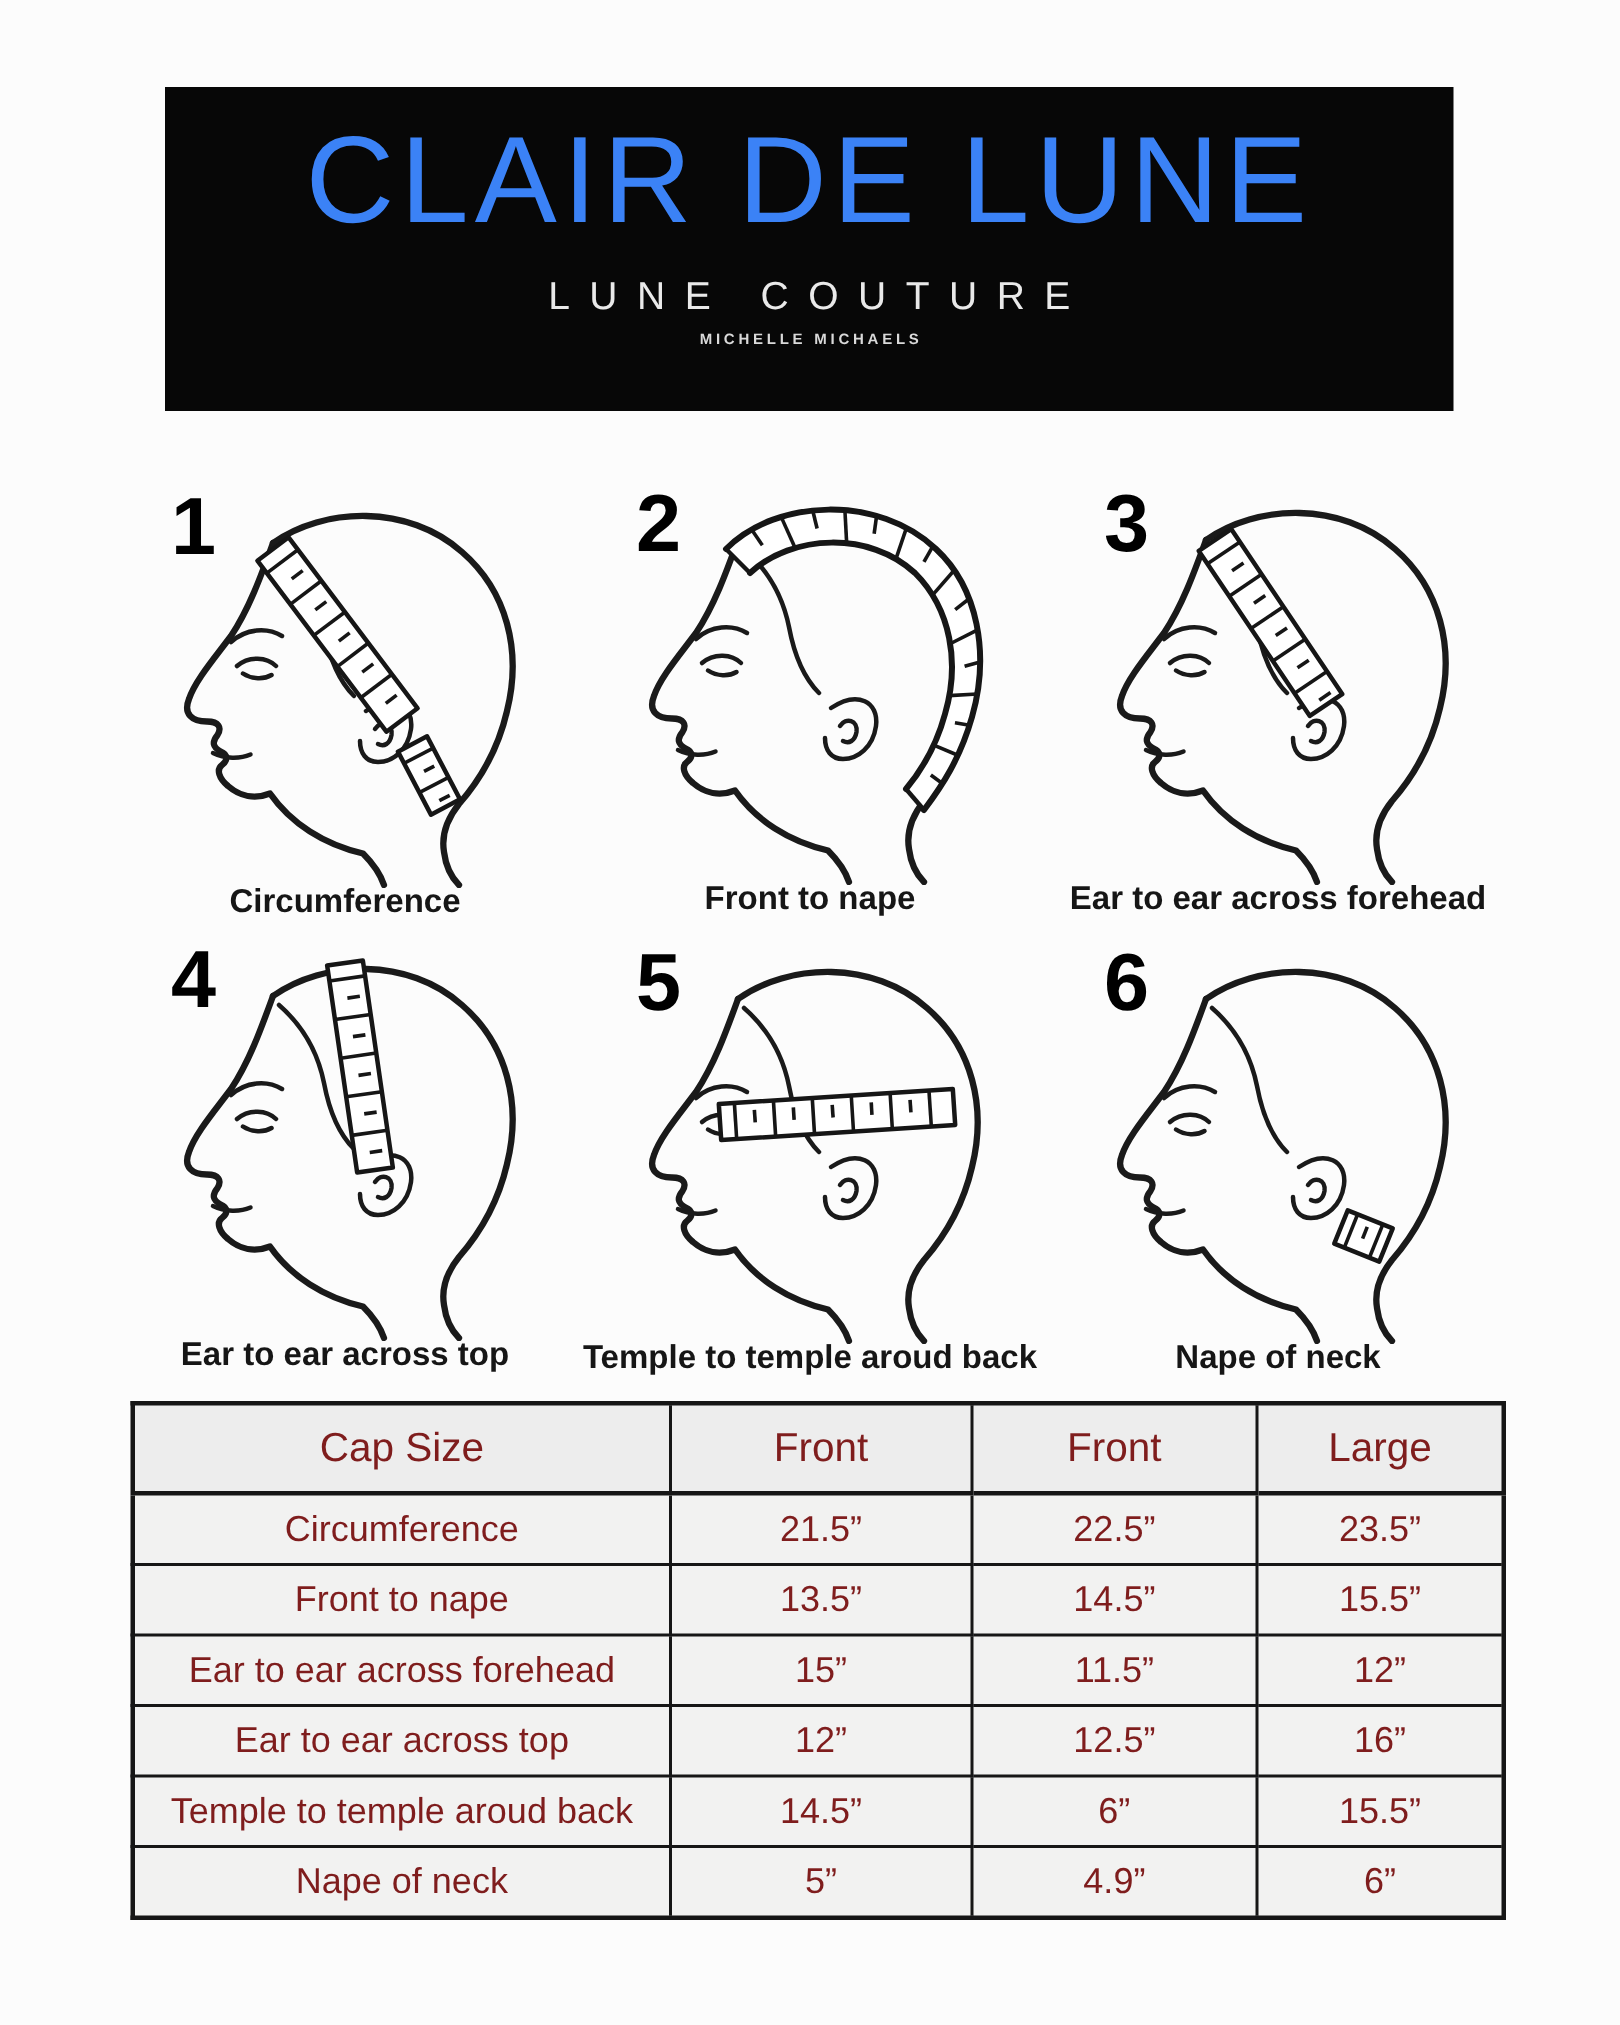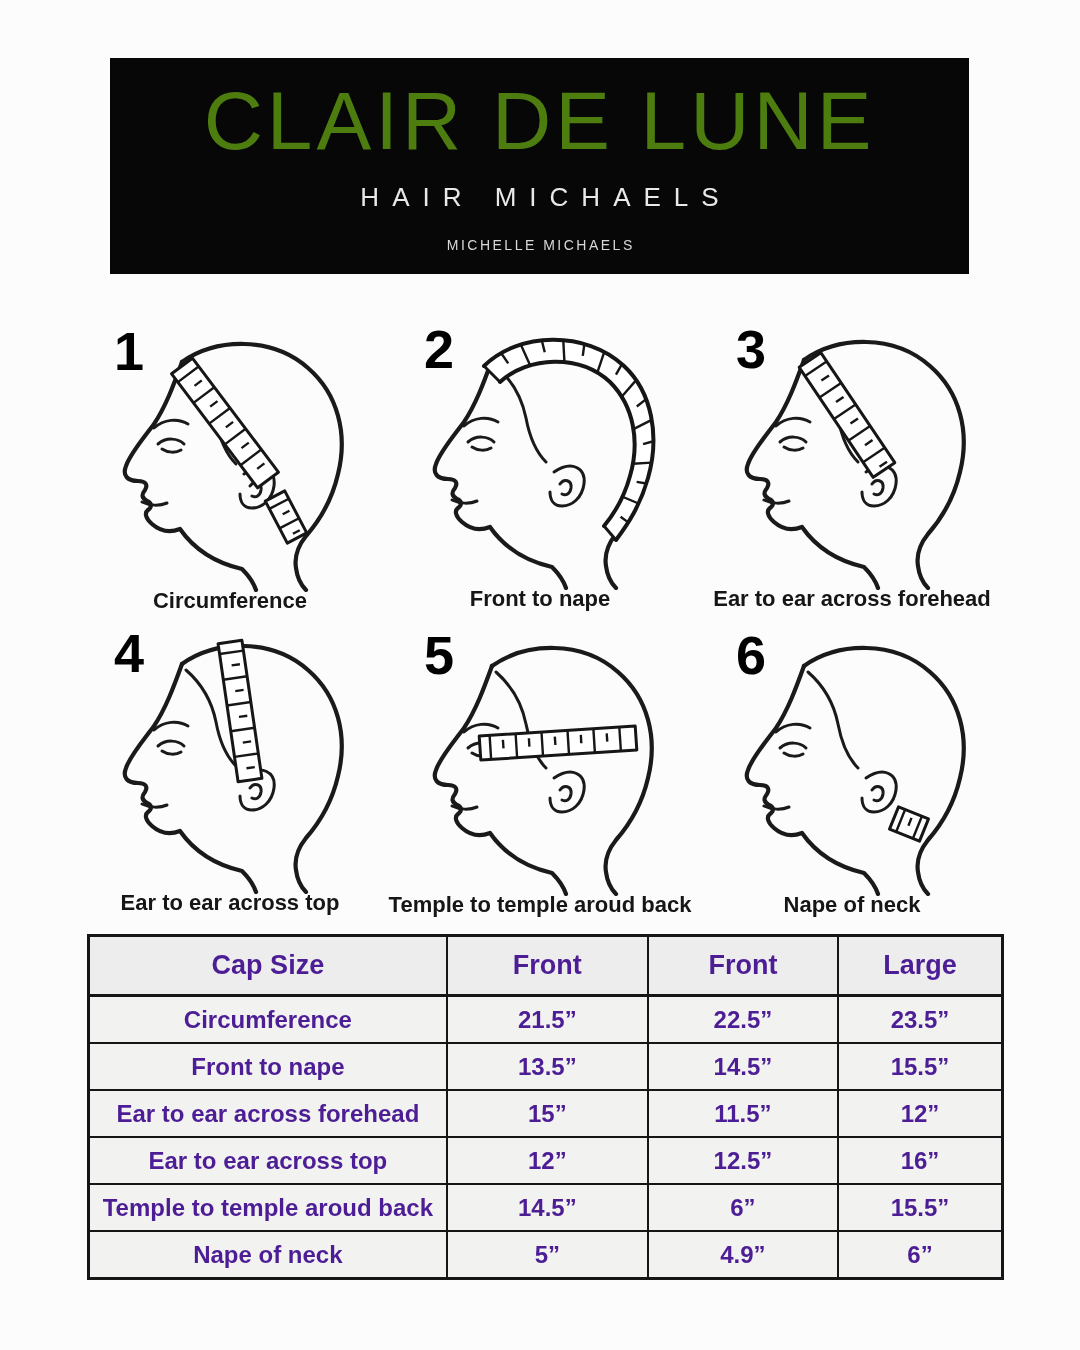--- a/index.html
+++ b/index.html
@@ -9,28 +9,28 @@
     font-family:"Liberation Sans","DejaVu Sans",sans-serif;
     color:#111;
   }
   
   .banner{
     position:absolute;left:110px;top:58px;width:859px;height:216px;
     background:#070707;text-align:center;
   }
   .brand{
     padding-top:22px;font-size:82px;line-height:1.0;font-weight:200;
-    letter-spacing:4px;color:#4d7c0f;white-space:nowrap;
+    letter-spacing:4px;color:#3b82f6;white-space:nowrap;
   }
   .sub{
     margin-top:20px;font-size:26px;font-weight:400;letter-spacing:13px;
     text-indent:13px;color:#e9e9e9;white-space:nowrap;
   }
   .byline{
-    margin-top:24px;font-size:14px;font-weight:400;letter-spacing:2.5px;
+    margin-top:8px;font-size:10px;font-weight:700;letter-spacing:2.5px;
     text-indent:2.5px;color:#d9d9d9;white-space:nowrap;
   }
   
   .fig{position:absolute;width:304px;height:302px;margin:0;}
   .fig-num{
     position:absolute;left:36px;top:6px;z-index:2;
     font-size:54px;font-weight:900;color:#000;line-height:1;
   }
   svg.head{position:absolute;left:0;top:14px;}
   .fig-cap{
@@ -38,31 +38,31 @@
     font-size:22px;font-weight:700;color:#161616;white-space:nowrap;
   }
   
   table.sizes{
     position:absolute;left:87px;top:934px;width:917px;
     border-collapse:collapse;table-layout:fixed;
     border:3px solid #161616;
   }
   table.sizes th,table.sizes td{
     border:2px solid #161616;text-align:center;vertical-align:middle;
-    font-weight:700;color:#4c1d95;padding:0;
+    font-weight:400;color:#7f1d1d;padding:0;
   }
   table.sizes thead th{height:57px;font-size:27px;background:#ededed;border-bottom:3px solid #161616;}
   table.sizes tbody td{height:45px;font-size:24px;background:#f2f2f1;}
 </style>
 </head>
 <body>
 
 <header class="banner">
   <div class="brand">CLAIR DE LUNE</div>
-  <div class="sub">HAIR MICHAELS</div>
+  <div class="sub">LUNE COUTURE</div>
   <div class="byline">MICHELLE MICHAELS</div>
 </header>
 
 <figure class="fig" style="left:78px;top:318px">
   <div class="fig-num">1</div>
   <svg class="head" width="300" height="260" viewBox="0 0 300 260">
       <path d="M104 30 C96 52 88 74 76 92 C64 108 52 122 48 134 C44 144 50 149 60 149 C68 149 70 153 67 158 C63 163 64 166 69 169 C74 171 74 175 70 178 C66 181 68 187 74 192 C82 199 92 201 102 197 C116 217 138 231 164 237 C172 245 176 252 178 258" fill="none" stroke="#1a1a1a" stroke-width="4.2" stroke-linecap="round" stroke-linejoin="round"></path>
       <path d="M104 30 C138 6 194 4 230 36 C260 62 270 102 260 142 C254 168 242 188 228 204 C220 214 216 224 218 236 C219 244 222 252 228 258" fill="none" stroke="#1a1a1a" stroke-width="4.2" stroke-linecap="round" stroke-linejoin="round"></path>
       <path d="M108 36 C124 50 134 68 138 88 C141 104 146 120 158 132" fill="none" stroke="#1a1a1a" stroke-width="3" stroke-linecap="round" stroke-linejoin="round"></path>
       <path d="M76 96 C86 87 100 86 110 92" fill="none" stroke="#1a1a1a" stroke-width="3" stroke-linecap="round" stroke-linejoin="round"></path>

